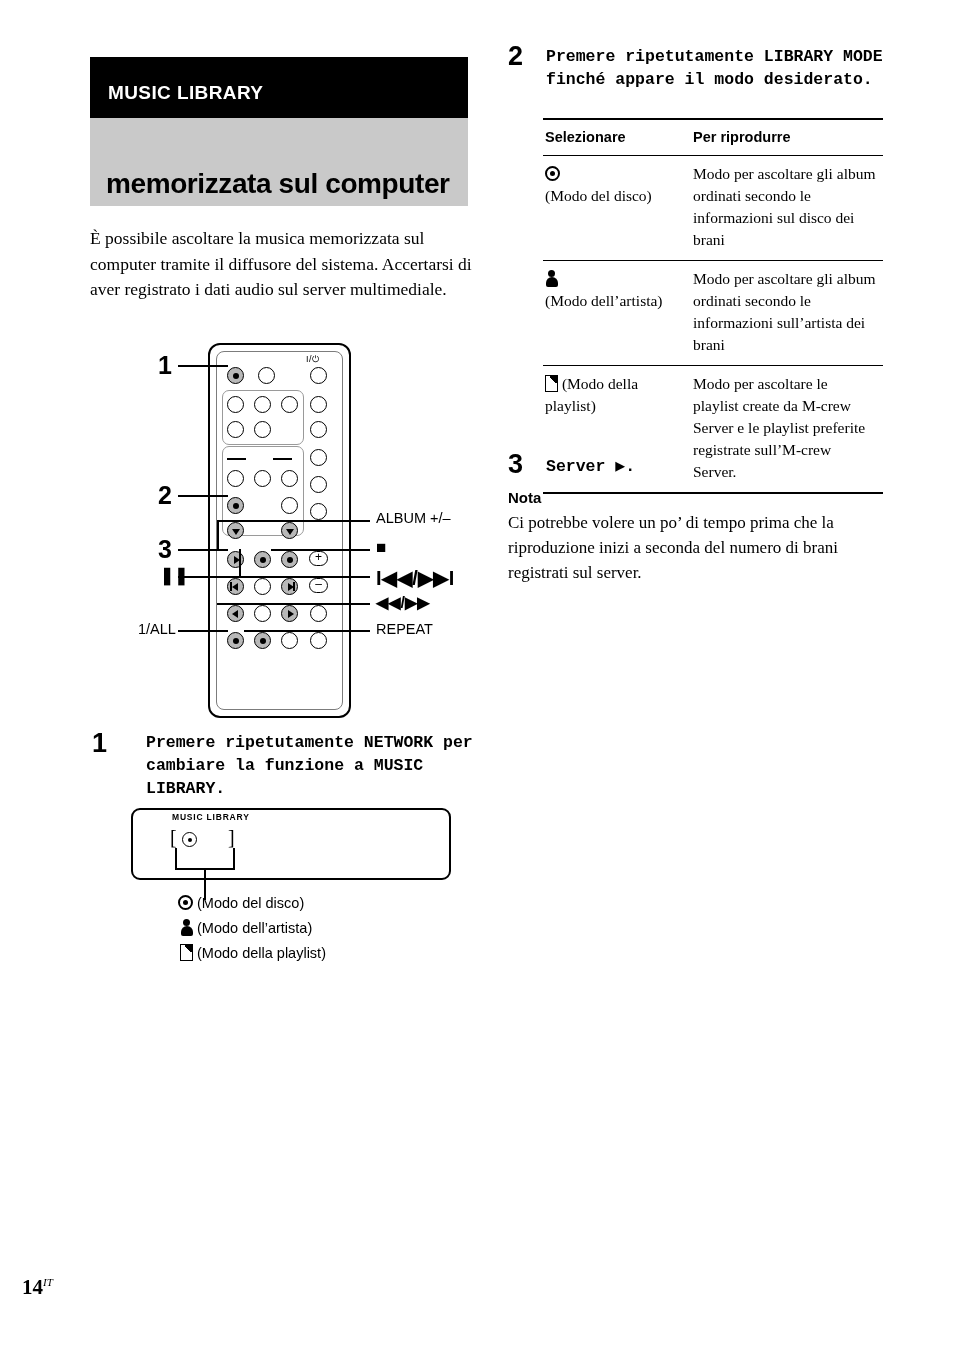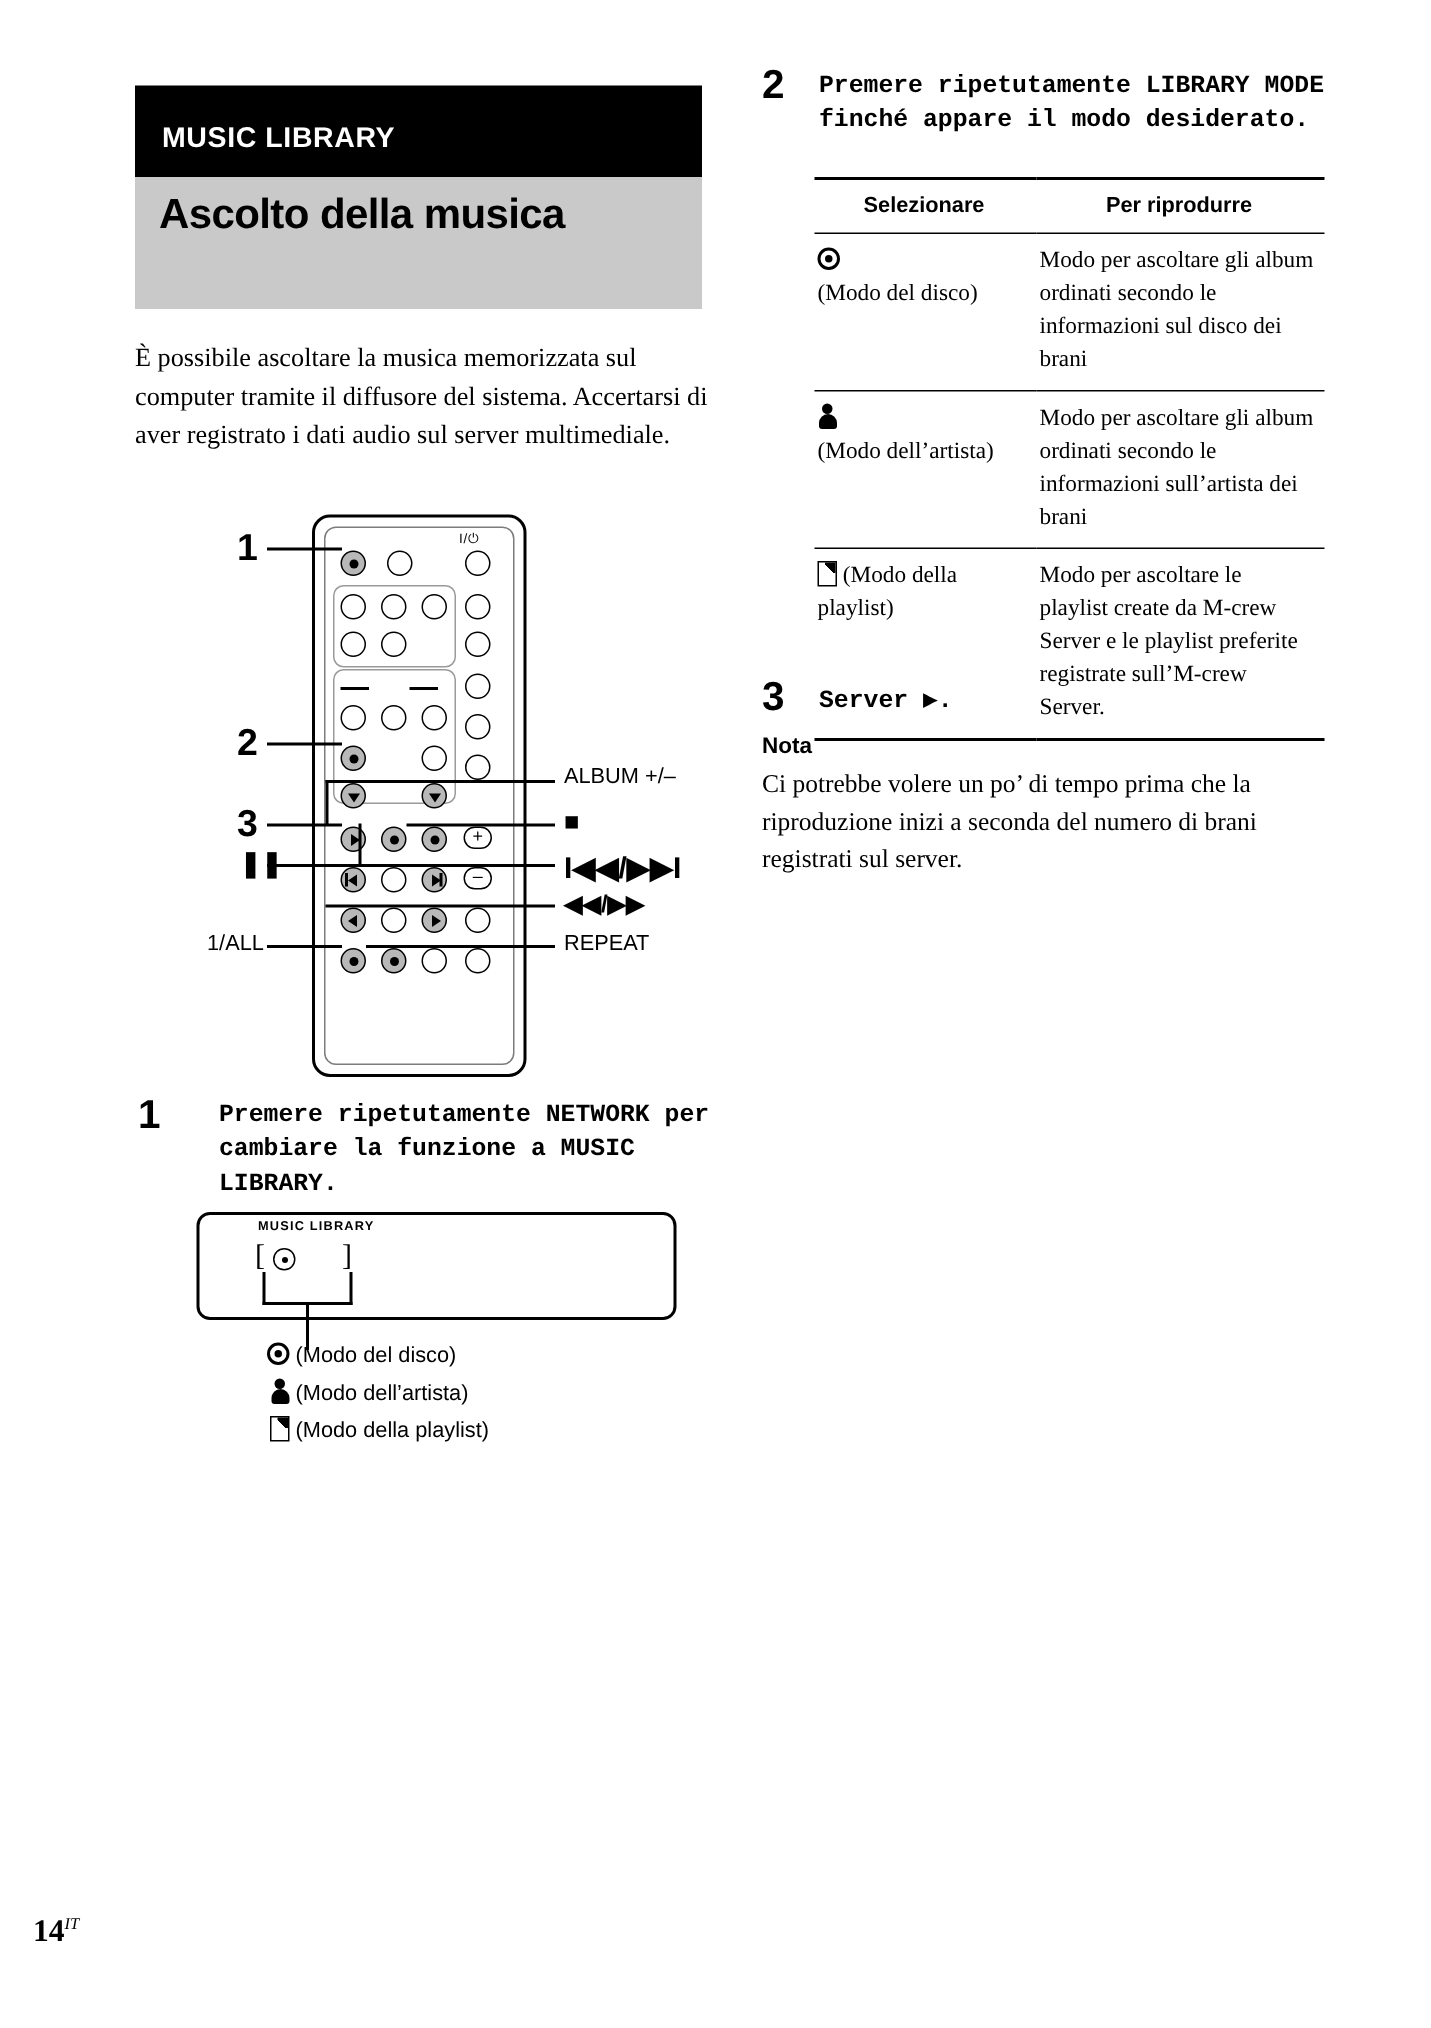--- a/index.html
+++ b/index.html
@@ -246,21 +246,21 @@
 
   table.modes {
     position: absolute;
     left: 543px; top: 118px;
     width: 340px;
     border-collapse: collapse;
     font-size: 15.5px;
     line-height: 22px;
   }
   table.modes th {
-    text-align: center;
+    text-align: left;
     font-family: "Liberation Sans", sans-serif;
     font-weight: bold;
     font-size: 14.5px;
     padding: 6px 4px 7px 2px;
     border-top: 2.4px solid #000;
     border-bottom: 1.3px solid #000;
     vertical-align: bottom;
     margin-left: 20px;
   }
   table.modes td {
@@ -353,21 +353,22 @@
   }
 </style>
 </head>
 <body>
 
 <div class="section-bar"></div>
 <div class="section-bar-label">MUSIC LIBRARY</div>
 
 <div class="title-band"></div>
 <div class="title-text">
-  <span>Ascolto della musica</span><br>
+  <br>
+  <span>memorizzata sul computer</span>
 </div>
 
 <div class="intro-para">È possibile ascoltare la musica memorizzata sul computer tramite il diffusore del sistema. Accertarsi di aver registrato i dati audio sul server multimediale.</div>
 
 <div class="remote-area">
 
   <div class="remote-body">
     <div class="remote-inner"></div>
 
     <span class="pwr-sym" style="left:96px; top:9px;">I/⏻</span>

